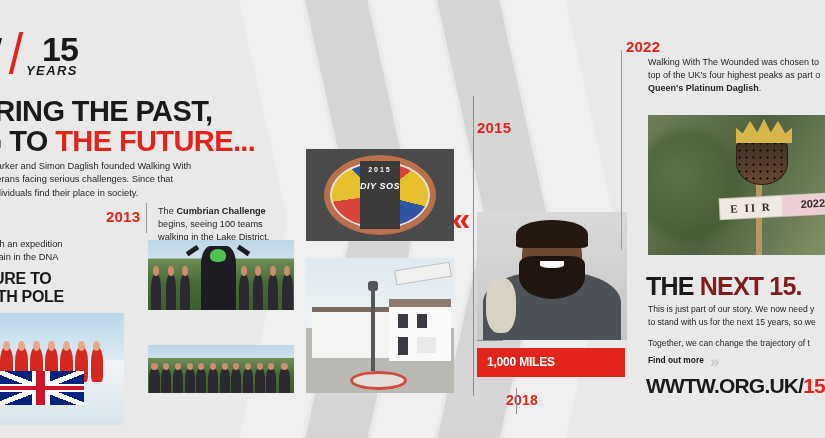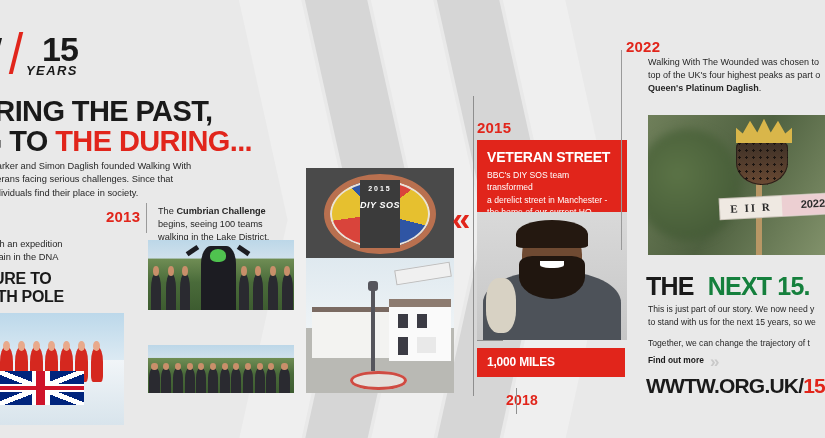--- a/index.html
+++ b/index.html
@@ -90,21 +90,21 @@
   .hill { position:absolute; left:0; right:0; bottom:0; height:100%;
      background:linear-gradient(#bcd7e8 0%,#cfe0ec 26%,#6f8d54 27%,#4a6b3a 60%,#3d5c30 100%); }
   .crowd span { position:absolute; bottom:0; width:7%; height:52%; background:#2a2a30; border-radius:40% 40% 0 0;}
   .crowd span:after{content:"";position:absolute;left:20%;top:-22%;width:60%;height:28%;background:#c98f6a;border-radius:50%;}
   .hero { position:absolute; left:36%; bottom:0; width:24%; height:92%; background:#1c1c22; border-radius:28% 28% 0 0;}
   .hero:after{content:"";position:absolute;left:26%;top:6%;width:48%;height:20%;background:#4fc24f;border-radius:50% 50% 40% 40%;}
   .hero i{position:absolute;left:-42%;top:4%;width:38%;height:8%;background:#1c1c22;transform:rotate(-34deg);}
   .hero u{position:absolute;right:-42%;top:4%;width:38%;height:8%;background:#1c1c22;transform:rotate(34deg);}
 
   
-  #pRound { position:absolute; left:306px; top:168px; width:148px; height:92px; background:#c2410c;}
+  #pRound { position:absolute; left:306px; top:149px; width:148px; height:92px; background:#c2410c;}
   .road { position:absolute; inset:0; background:#4a4a4a; }
   .disc { position:absolute; left:12%; top:6%; width:76%; height:88%; border-radius:50%;
      background:conic-gradient(#d9443b 0deg 52deg,#e6c02f 52deg 104deg,#2f55a4 104deg 150deg,#efefef 150deg 210deg,#d9443b 210deg 262deg,#e6c02f 262deg 312deg,#2f55a4 312deg 360deg);
      border:6px solid #b9704f; box-shadow:inset 0 0 0 2px #e9e2d8;}
   .disc:before{content:"";position:absolute;left:30%;top:0;width:40%;height:100%;background:#3b3b3b;}
   .disc:after{content:"2015";position:absolute;left:0;right:0;top:8%;text-align:center;color:#fff;font-size:7px;font-weight:bold;letter-spacing:2px;}
   .disclbl{position:absolute;left:0;right:0;top:30%;text-align:center;color:#fff;font-size:9px;font-weight:bold;letter-spacing:.5px;font-style:italic;}
 
   #pStreet { position:absolute; left:306px; top:258px; width:148px; height:135px; background:#cfd9df;}
   .st-sky{position:absolute;left:0;top:0;right:0;height:52%;background:linear-gradient(#dfe9ef,#eef3f6);}
@@ -161,21 +161,21 @@
      background-image:radial-gradient(#1b1410 1px, transparent 1.2px);background-size:7px 7px;}
   .cr-crown{position:absolute;left:44%;top:2%;width:28%;height:18%;background:#d9b64a;
      clip-path:polygon(0% 100%,0% 40%,12% 62%,25% 12%,38% 58%,50% 4%,62% 58%,75% 12%,88% 62%,100% 40%,100% 100%);}
   .cr-sign{position:absolute;left:36%;top:58%;width:62%;height:14%;background:#efe9e2;transform:rotate(-3deg);
      box-shadow:0 0 0 1px #c9c2b8; display:flex; align-items:center; }
   .cr-sign .l{flex:1;text-align:center;font-size:11px;font-weight:bold;color:#2a2a2a;font-family:"Liberation Serif",serif;letter-spacing:2px;}
   .cr-sign .r{flex:1;text-align:center;font-size:11px;font-weight:bold;color:#2a2a2a;background:#eccfd2;height:100%;line-height:19px;}
 
   #nextHead { position:absolute; left:646px; top:272px; font-size:25px; font-weight:bold;
      letter-spacing:-0.8px; white-space:nowrap;}
-  #nextHead .dark{color:#1a1a1a;} #nextHead .red{color:#15803d;margin-left:8px;}
+  #nextHead .dark{color:#1a1a1a;} #nextHead .red{color:#7f1d1d;}
   #nextBody { position:absolute; left:648px; top:303px; width:200px;
      font-size:8.6px; line-height:12.6px; color:#262626;}
   #nextBody p + p { margin-top:9px; }
   #findOut { position:absolute; left:648px; top:355px; font-size:8.4px; font-weight:bold; color:#1a1a1a;}
   #findChev { position:absolute; left:710px; top:352px; color:#c9c9c9; font-size:17px; font-weight:bold; letter-spacing:-2px;}
   #urlLine { position:absolute; left:646px; top:374px; font-size:21px; font-weight:bold;
      letter-spacing:-0.8px; white-space:nowrap;}
   #urlLine .dark{color:#1a1a1a;} #urlLine .red{color:#e1251b;}
 </style>
 </head>
@@ -207,21 +207,21 @@
     </div>
     <div class="slash"></div>
     <div class="fifteen">
       <div class="n">15</div>
       <div class="y">YEARS</div>
     </div>
   </div>
 
   <div id="headline">
     <div class="l1">OURING THE PAST,</div>
-    <div class="l2"><span class="dark">ING TO </span><span class="red">THE DURING...</span></div>
+    <div class="l2"><span class="dark">ING TO </span><span class="red">THE FUTURE...</span></div>
   </div>
 
   <div id="intro">
     <div>rans Ed Parker and Simon Daglish founded Walking With</div>
     <div>power veterans facing serious challenges. Since that</div>
     <div>helping individuals find their place in society.</div>
   </div>
 
   <div id="np-body">
     <div>gan with an expedition</div>
@@ -308,28 +308,20 @@
       <div class="st-win" style="left:46%;top:56%;width:30%;height:30%;background:#e9e9e9"></div>
     </div>
     <div class="st-pole"></div>
     <div class="st-sign"></div>
     <div class="st-circ"></div>
   </div>
 
   <div id="vLine1"></div>
   <div id="redChev">«</div>
   <div id="y2015" class="yr">2015</div>
-  <div id="vsBox">
-    <h3>VETERAN STREET</h3>
-    <p>
-      <span>BBC's DIY SOS team transformed</span><br>
-      <span>a derelict street in Manchester -</span><br>
-      <span>the home of our current HQ.</span>
-    </p>
-  </div>
   <div id="pVet">
     <div class="vet-bg"></div>
     <div class="vet-body"></div>
     <div class="vet-head"></div>
     <div class="vet-hair"></div>
     <div class="vet-beard"></div>
     <div class="vet-smile"></div>
   </div>
 
   <div id="tick2018"></div>

